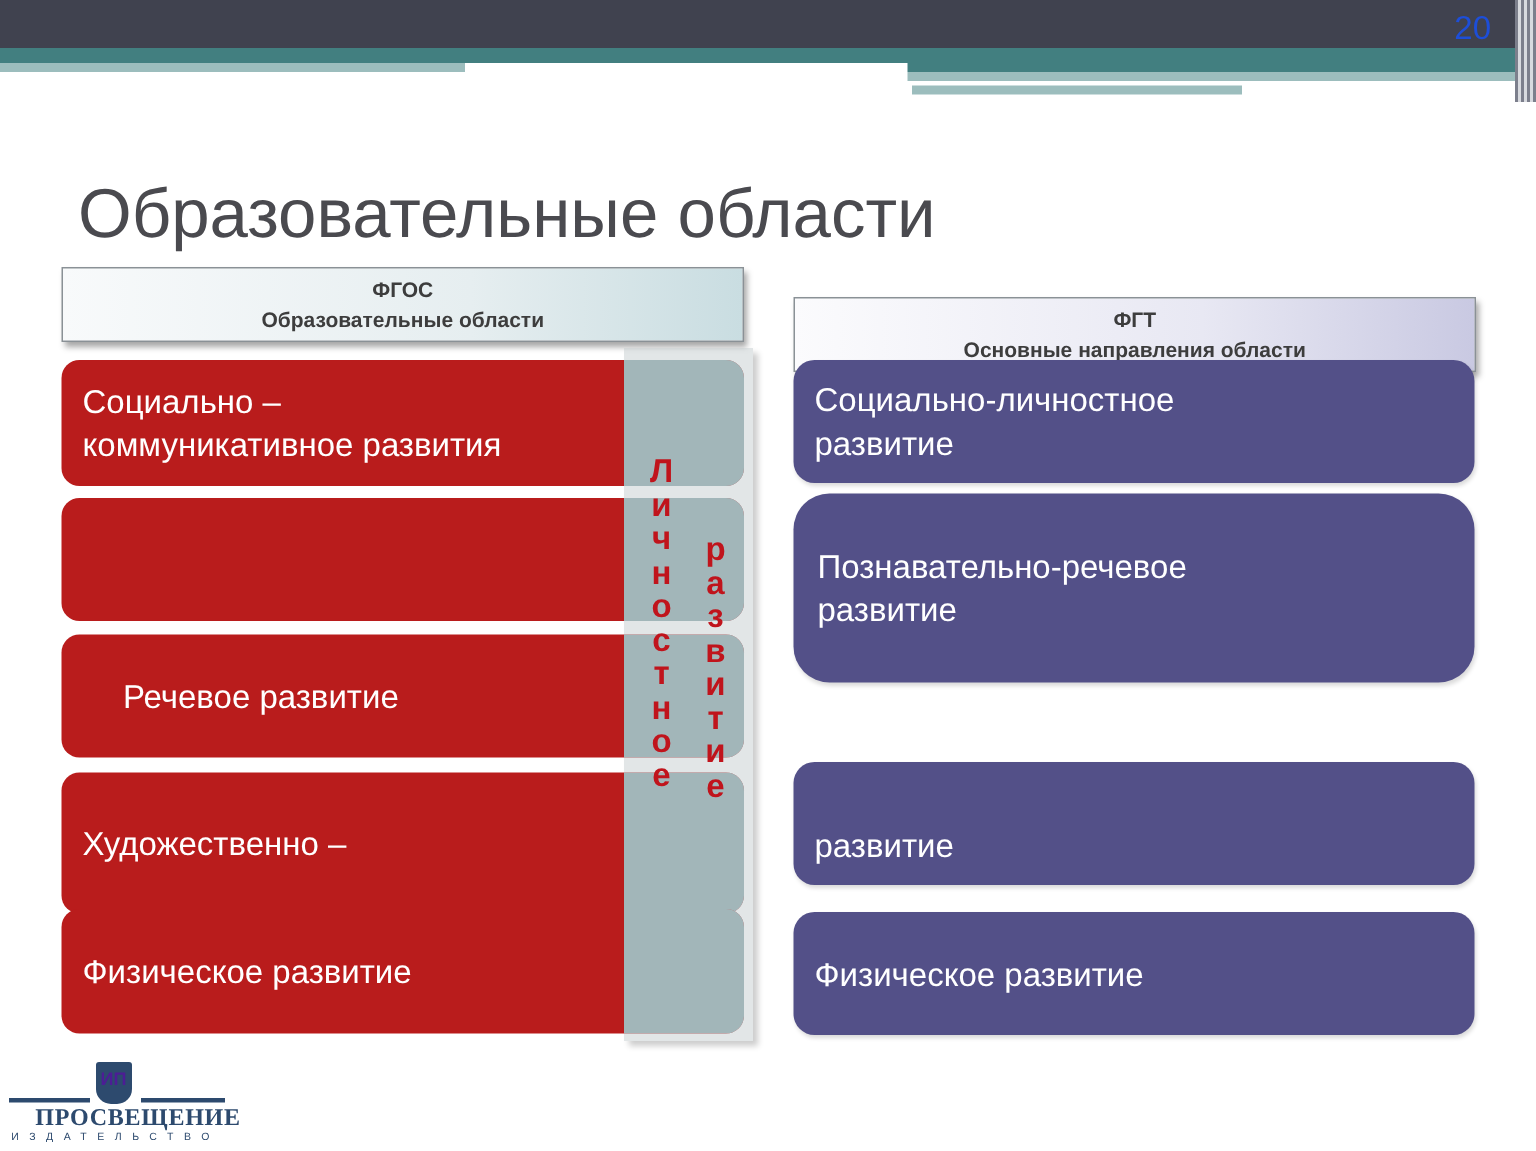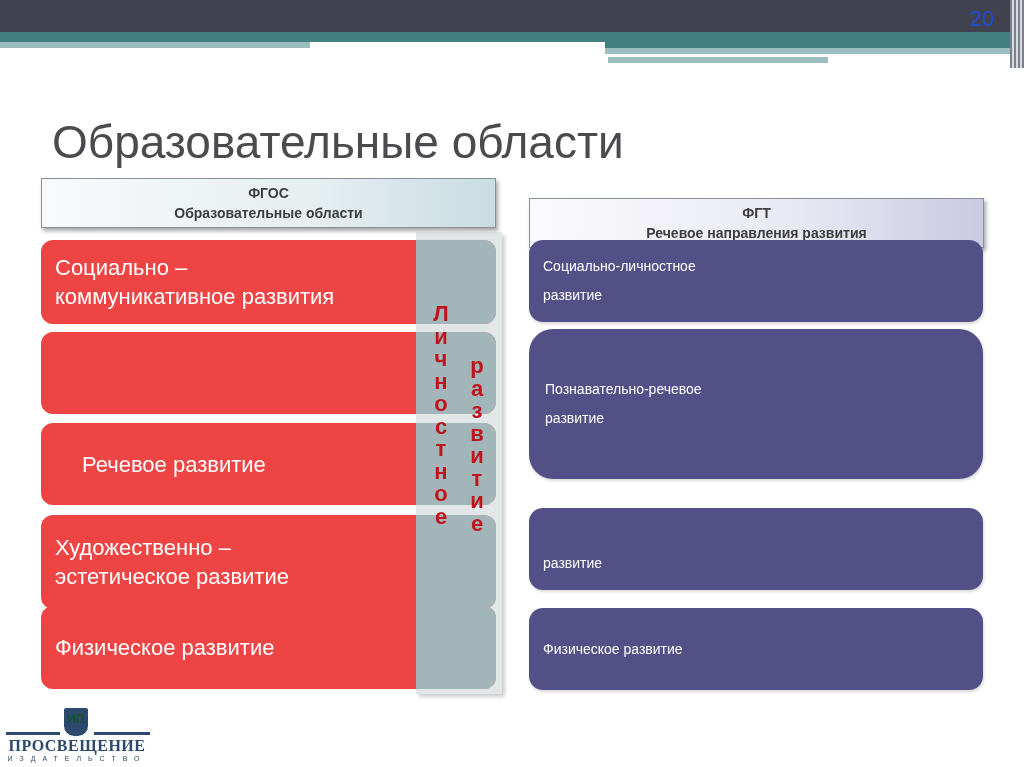--- a/index.html
+++ b/index.html
@@ -27,51 +27,51 @@
     position: absolute; top: 178px; height: 50px; box-sizing: border-box;
     border: 1px solid #8a9196; box-shadow: 2px 3px 4px rgba(0,0,0,0.35);
     text-align: center; font-weight: bold; color: #3d3d3d; font-size: 14px; line-height: 20px; padding-top: 4px;
   }
   .col-head.left { left: 41px; width: 455px; background: linear-gradient(90deg, #f8fafb 0%, #e6eef0 60%, #c9dde1 100%); }
   .col-head.right { left: 529px; width: 455px; background: linear-gradient(90deg, #fbfbfd 0%, #e8e8f3 60%, #c9c9e2 100%); margin-top: 20px; }
 
   
   .lbox {
     position: absolute; left: 41px; width: 455px; border-radius: 12px;
-    background: #ef4444; color: #ffffff; font-size: 22px; line-height: 29px;
+    background: #b91c1c; color: #ffffff; font-size: 22px; line-height: 29px;
     box-sizing: border-box; padding: 0 0 0 14px; overflow: hidden;
     display: flex; align-items: center;
   }
   .lbox .fade { position: absolute; right: 0; top: 0; bottom: 0; width: 80px; background: #8ba8ac; }
   .lbox span.txt { position: relative; z-index: 2; }
   .overlay-strip {
     position: absolute; left: 416px; top: 232px; width: 86px; height: 462px;
     background: rgba(190,200,202,0.45); box-shadow: 3px 3px 4px rgba(0,0,0,0.2); z-index: 1;
   }
 
   .vword { position: absolute; color: #c0141c; font-weight: bold; font-size: 22px; line-height: 22.5px;
     text-align: center; z-index: 5; width: 24px; }
   .vword span { display: block; }
 
   
   .rbox {
     position: absolute; left: 529px; width: 454px; border-radius: 14px;
-    background: #535088; color: #ffffff; font-size: 14px; line-height: 29px;
+    background: #535088; color: #ffffff; font-size: 22px; line-height: 29px;
     box-sizing: border-box; padding-left: 14px; display: flex; align-items: center;
     box-shadow: 1px 2px 3px rgba(0,0,0,0.15);
   }
   .rbox.big { border-radius: 24px; }
 
   
   .logo { position: absolute; left: 2px; top: 700px; width: 150px; height: 67px; }
   .logo .line { position: absolute; top: 32px; height: 3px; background: #2d4a6e; }
   .logo .shield { position: absolute; left: 62px; top: 8px; width: 24px; height: 28px; background: #2d4a6e;
     border-radius: 2px 2px 10px 10px; }
-  .logo .shield-mark { position: absolute; left: 65px; top: 12px; color: #14532d; font-size: 12px; font-weight: bold; }
-  .logo .name { position: absolute; left: 0; top: 37px; width: 150px; text-align: center;
+  .logo .shield-mark { position: absolute; left: 65px; top: 12px; color: #4c1d95; font-size: 12px; font-weight: bold; }
+  .logo .name { position: absolute; left: 15px; top: 37px; width: 150px; text-align: center;
     font-family: "Liberation Serif", "DejaVu Serif", serif; font-weight: bold; font-size: 16px; color: #2d4a6e; letter-spacing: 0.5px; }
   .logo .sub { position: absolute; left: 0; top: 55px; width: 150px; text-align: center; font-size: 7px;
     color: #2d4a6e; letter-spacing: 7px; }
 </style>
 </head>
 <body>
 
 <div class="hdr-dark"></div>
 <div class="hdr-teal"></div>
 <div class="hdr-light1"></div>
@@ -83,42 +83,41 @@
 <div class="page-num">20</div>
 
 <h1 class="title">Образовательные области</h1>
 
 <div class="col-head left">
   <div>ФГОС</div>
   <div>Образовательные области</div>
 </div>
 <div class="col-head right">
   <div>ФГТ</div>
-  <div>Речевое направления развития</div>
+  <div>Основные направления области</div>
 </div>
 
 <div class="lbox" style="top:240px;height:84px;">
   <div class="fade"></div>
   <span class="txt">
     <span>Социально –</span><br>
     <span>коммуникативное развития</span>
   </span>
 </div>
 <div class="lbox" style="top:332px;height:82px;">
   <div class="fade"></div>
 </div>
 <div class="lbox" style="top:423px;height:82px;padding-left:41px;">
   <div class="fade"></div>
   <span class="txt">Речевое развитие</span>
 </div>
 <div class="lbox" style="top:515px;height:94px;">
   <div class="fade"></div>
   <span class="txt">
     <span>Художественно –</span><br>
-    <span>эстетическое развитие</span>
   </span>
 </div>
 <div class="lbox" style="top:606px;height:83px;">
   <div class="fade"></div>
   <span class="txt">Физическое развитие</span>
 </div>
 
 <div class="overlay-strip"></div>
 
 <div class="vword" style="left:429px;top:303px;">
@@ -143,21 +142,21 @@
   <span>и</span>
   <span>е</span>
 </div>
 
 <div class="rbox" style="top:240px;height:82px;">
   <span>
     <span>Социально-личностное</span><br>
     <span>развитие</span>
   </span>
 </div>
-<div class="rbox big" style="top:329px;height:150px;">
+<div class="rbox big" style="top:329px;height:126px;">
   <span style="padding-left:2px;">
     <span>Познавательно-речевое</span><br>
     <span>развитие</span>
   </span>
 </div>
 <div class="rbox" style="top:508px;height:82px;">
   <span>
     <br>
     <span>развитие</span>
   </span>

